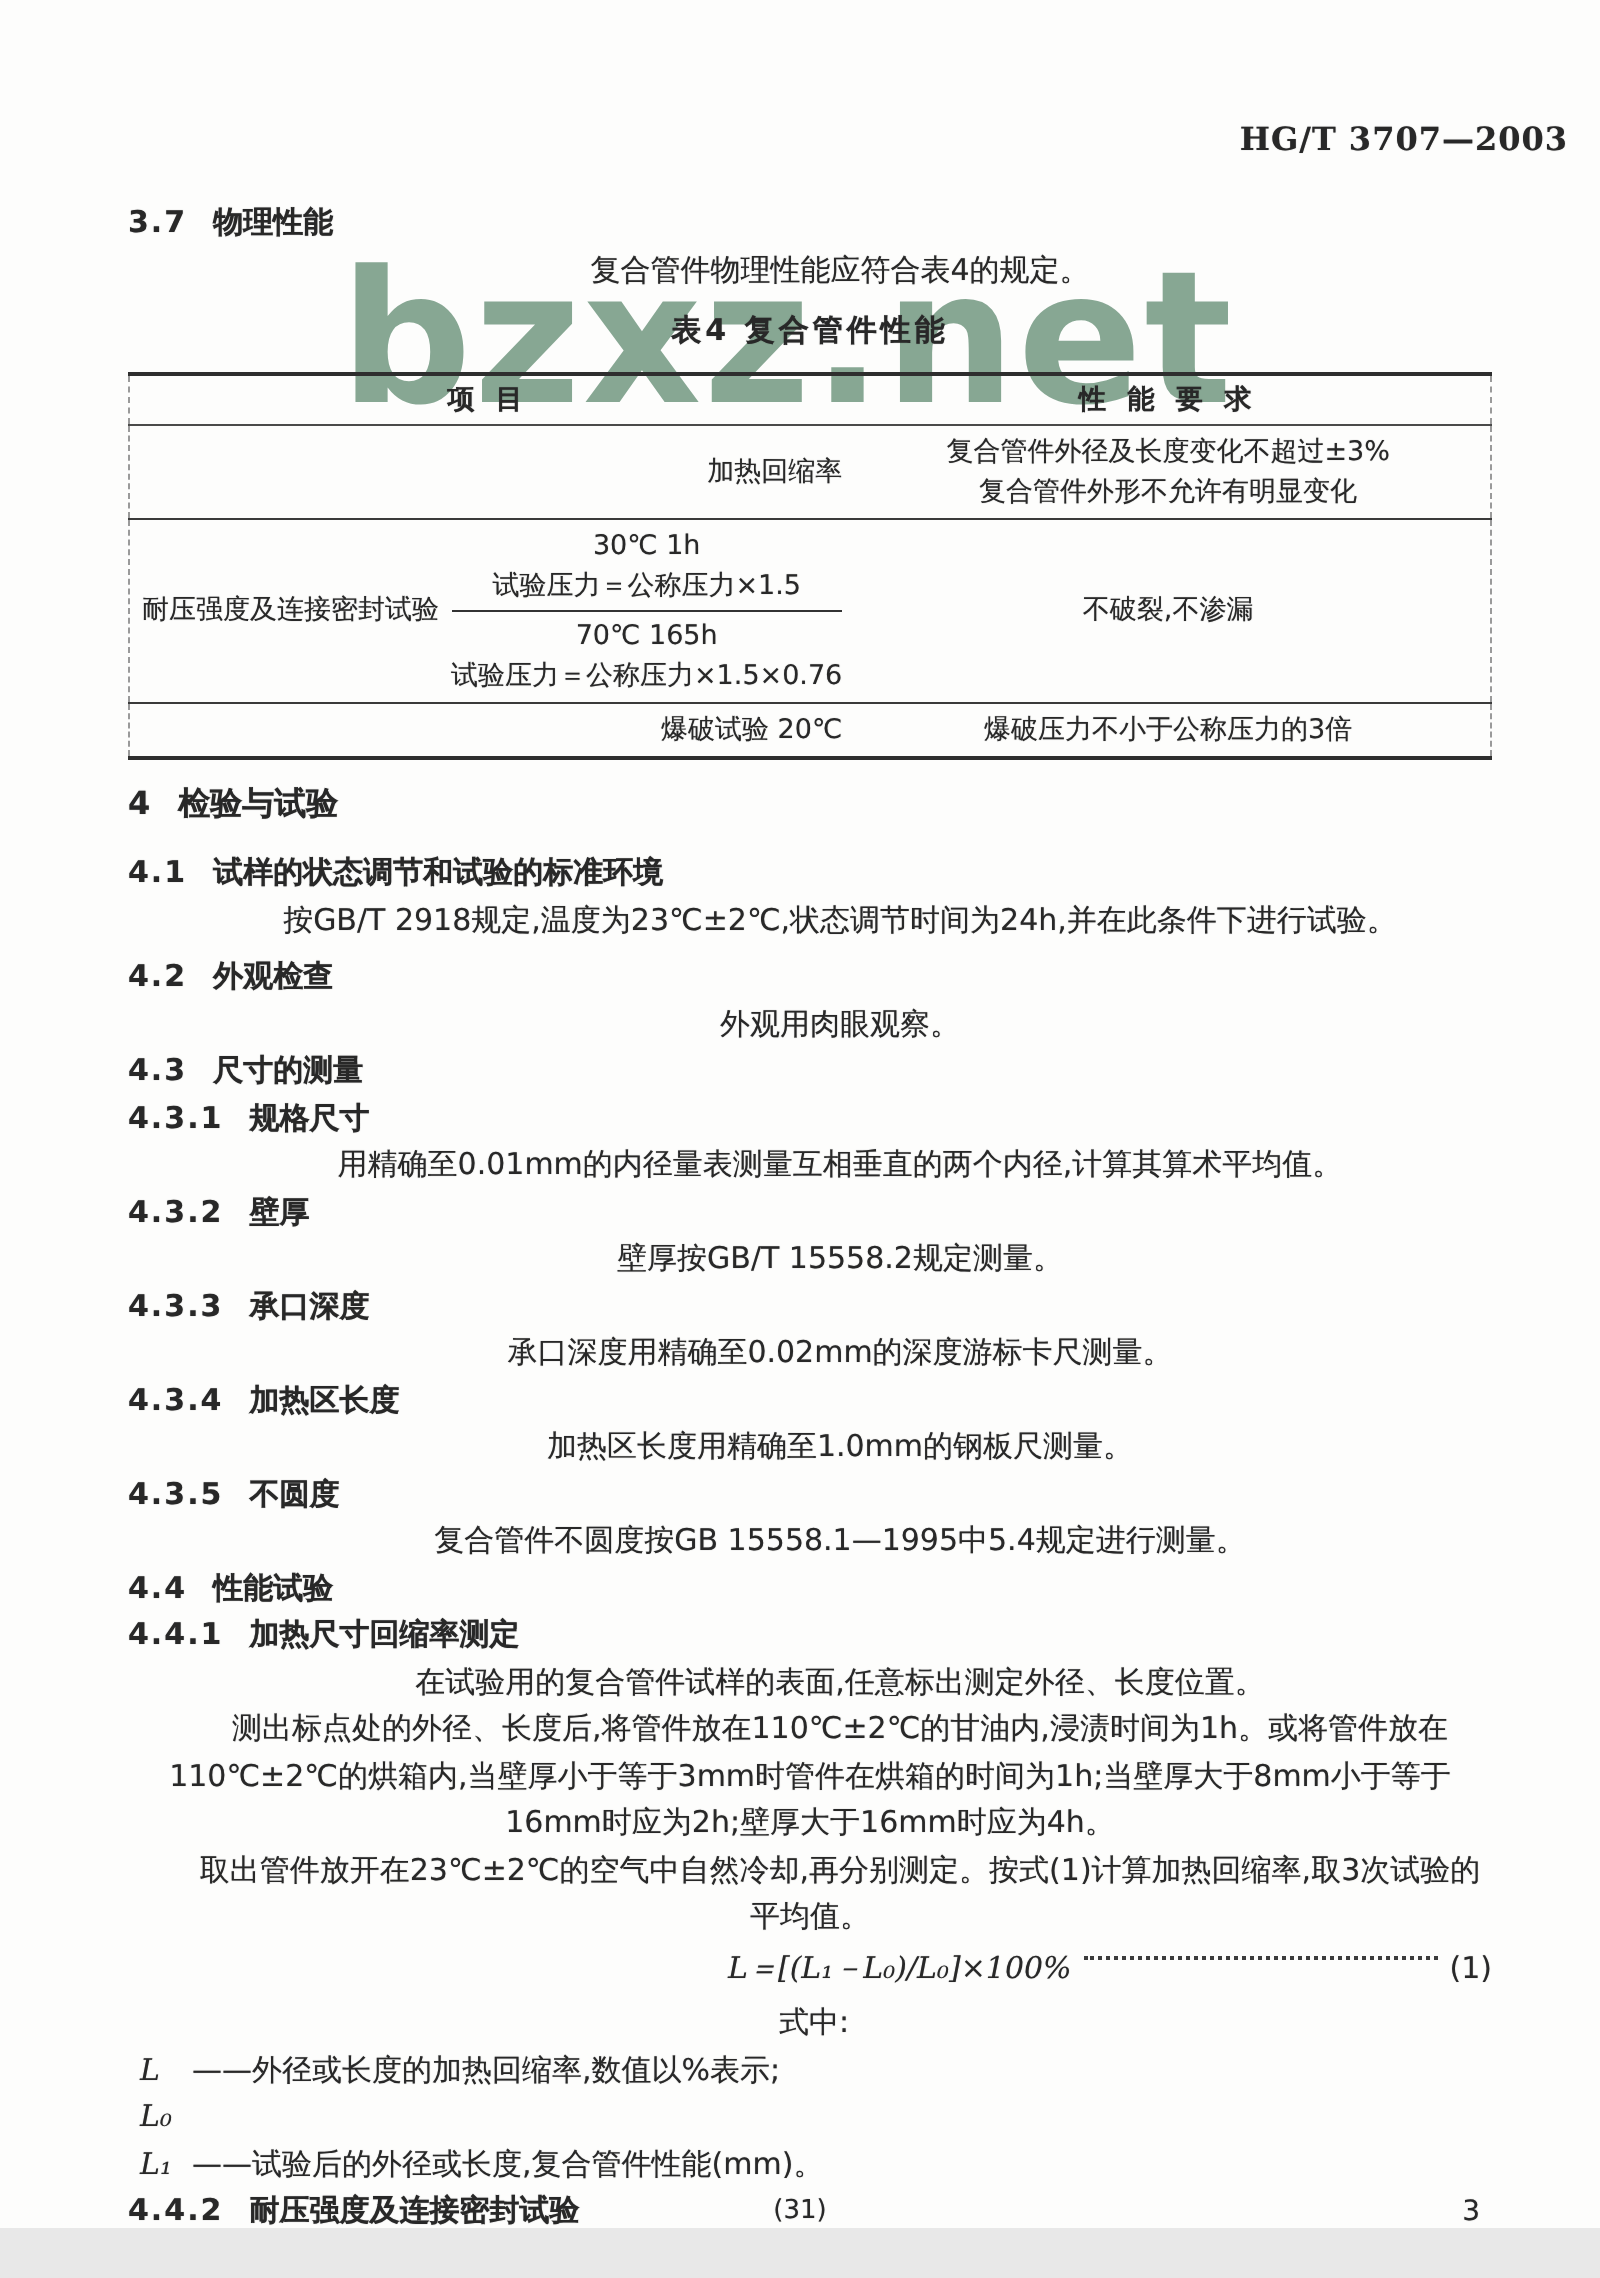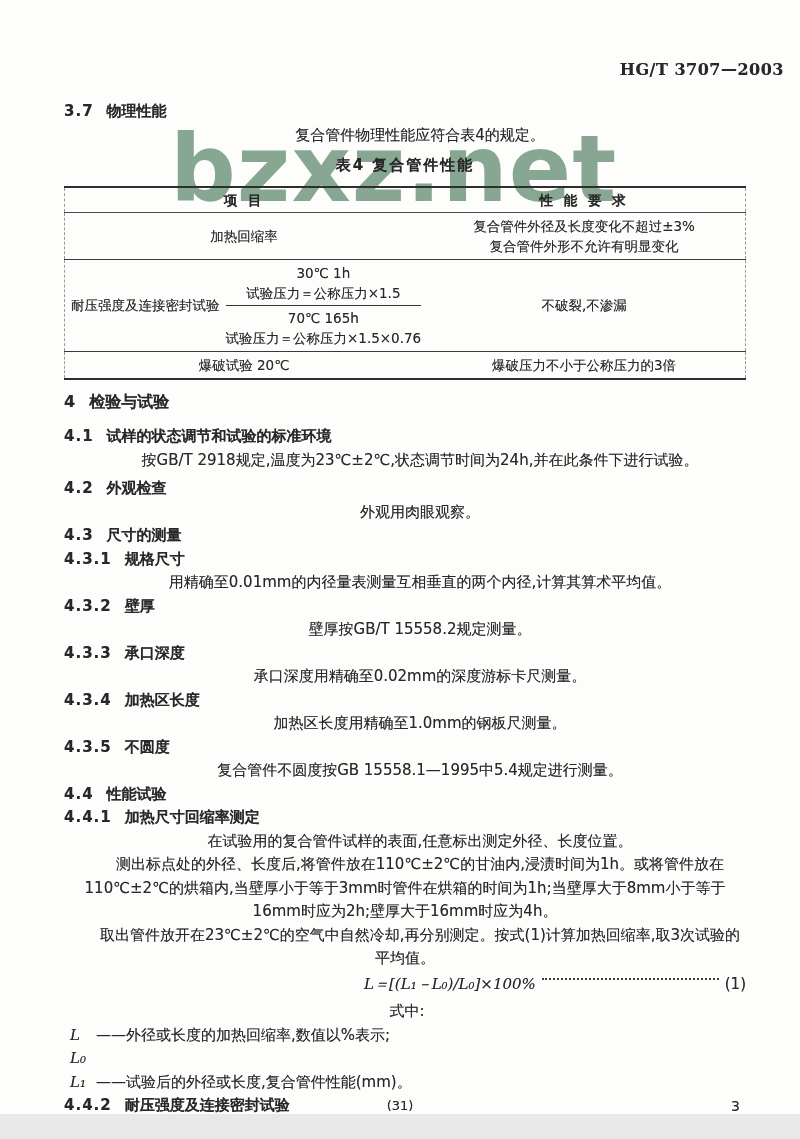--- a/index.html
+++ b/index.html
@@ -40,21 +40,21 @@
     width:100%;border-collapse:collapse;table-layout:fixed;
     margin-top:8px;font-size:13.5px;line-height:20px;
     border-top:2px solid #2e2e2e;border-bottom:2px solid #2e2e2e;
     border-left:1px dashed #9a9a9a;border-right:1px dashed #9a9a9a;
   }
   .t4 th{font-weight:700;padding:2px;border-bottom:1px solid #4a4a4a;letter-spacing:3px;}
   .t4 .c1{width:52%;}
   .t4 td{padding:3px 2px;vertical-align:middle;}
   .t4 tbody tr{border-bottom:1.5px solid #3a3a3a;}
   .t4 tbody tr:last-child{border-bottom:none;}
-  .cell-left{text-align:center;padding-left:6px;}
+  .cell-left{text-align:right;padding-left:6px;}
   .cell-center{text-align:center;}
   .req-shift{padding-right:150px;}
   .r2{display:flex;align-items:center;}
   .r2label{white-space:nowrap;padding-left:4px;}
   .frac{flex:1;text-align:center;margin-left:6px;white-space:nowrap;}
   .frac-top{border-bottom:1.5px solid #333;padding-bottom:2px;}
   .frac-bot{padding-top:2px;}
   .mt-table-after{margin-top:10px;}
   .mt-12{margin-top:12px;}
   .mt-5{margin-top:5px;}

